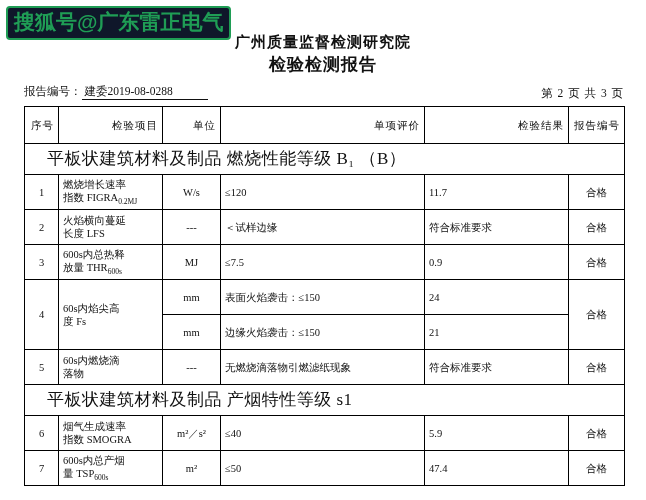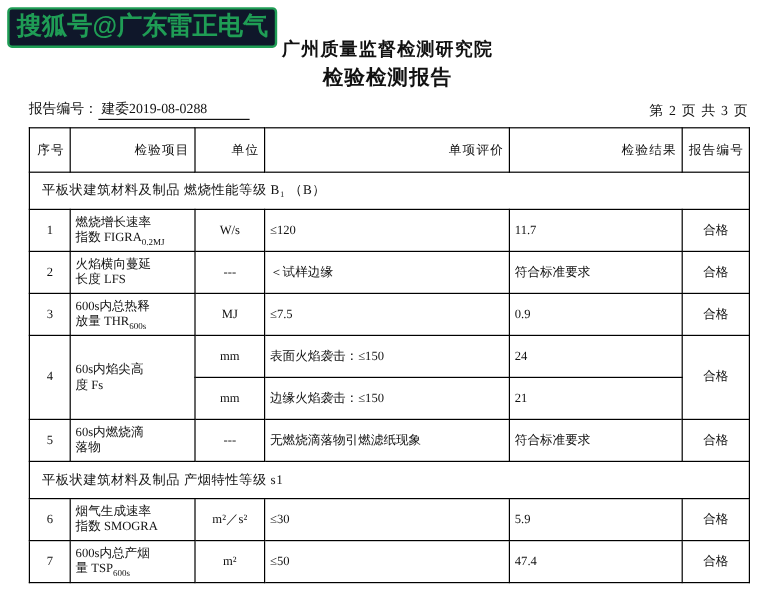--- a/index.html
+++ b/index.html
@@ -117,23 +117,23 @@
   .c-req      { width: 204px; }
   .c-result   { width: 144px; }
   .c-eval     { width: 56px;  text-align: center; }
 
   td.center { text-align: center; }
   td.pad-l  { padding-left: 14px; }
   td.req    { padding-left: 18px; }
   td.res    { padding-left: 8px; }
 
   tr.section td {
-    font-size: 11px;
+    font-size: 17px;
     letter-spacing: 0.5px;
-    padding: 7px 4px 7px 10px;
+    padding: 7px 4px 7px 22px;
     line-height: 16px;
   }
 
   .sub {
     font-size: 7.5px;
     vertical-align: sub;
     line-height: 1;
     margin-top: 33px;
   }
   .itemcell {
@@ -260,21 +260,21 @@
         <td colspan="6">平板状建筑材料及制品  产烟特性等级  s1</td>
       </tr>
 
       <tr class="row-tall">
         <td class="center">6</td>
         <td class="pad-l itemcell">
           <span>烟气生成速率</span><br>
           <span>指数 SMOGRA</span>
         </td>
         <td class="center">m²／s²</td>
-        <td class="req">≤30</td>
+        <td class="req">≤40</td>
         <td class="res">5.9</td>
         <td class="center">合格</td>
       </tr>
 
       <tr class="row-tall">
         <td class="center">7</td>
         <td class="pad-l itemcell">
           <span>600s内总产烟</span><br>
           <span>量 TSP</span><span class="sub">600s</span>
         </td>

